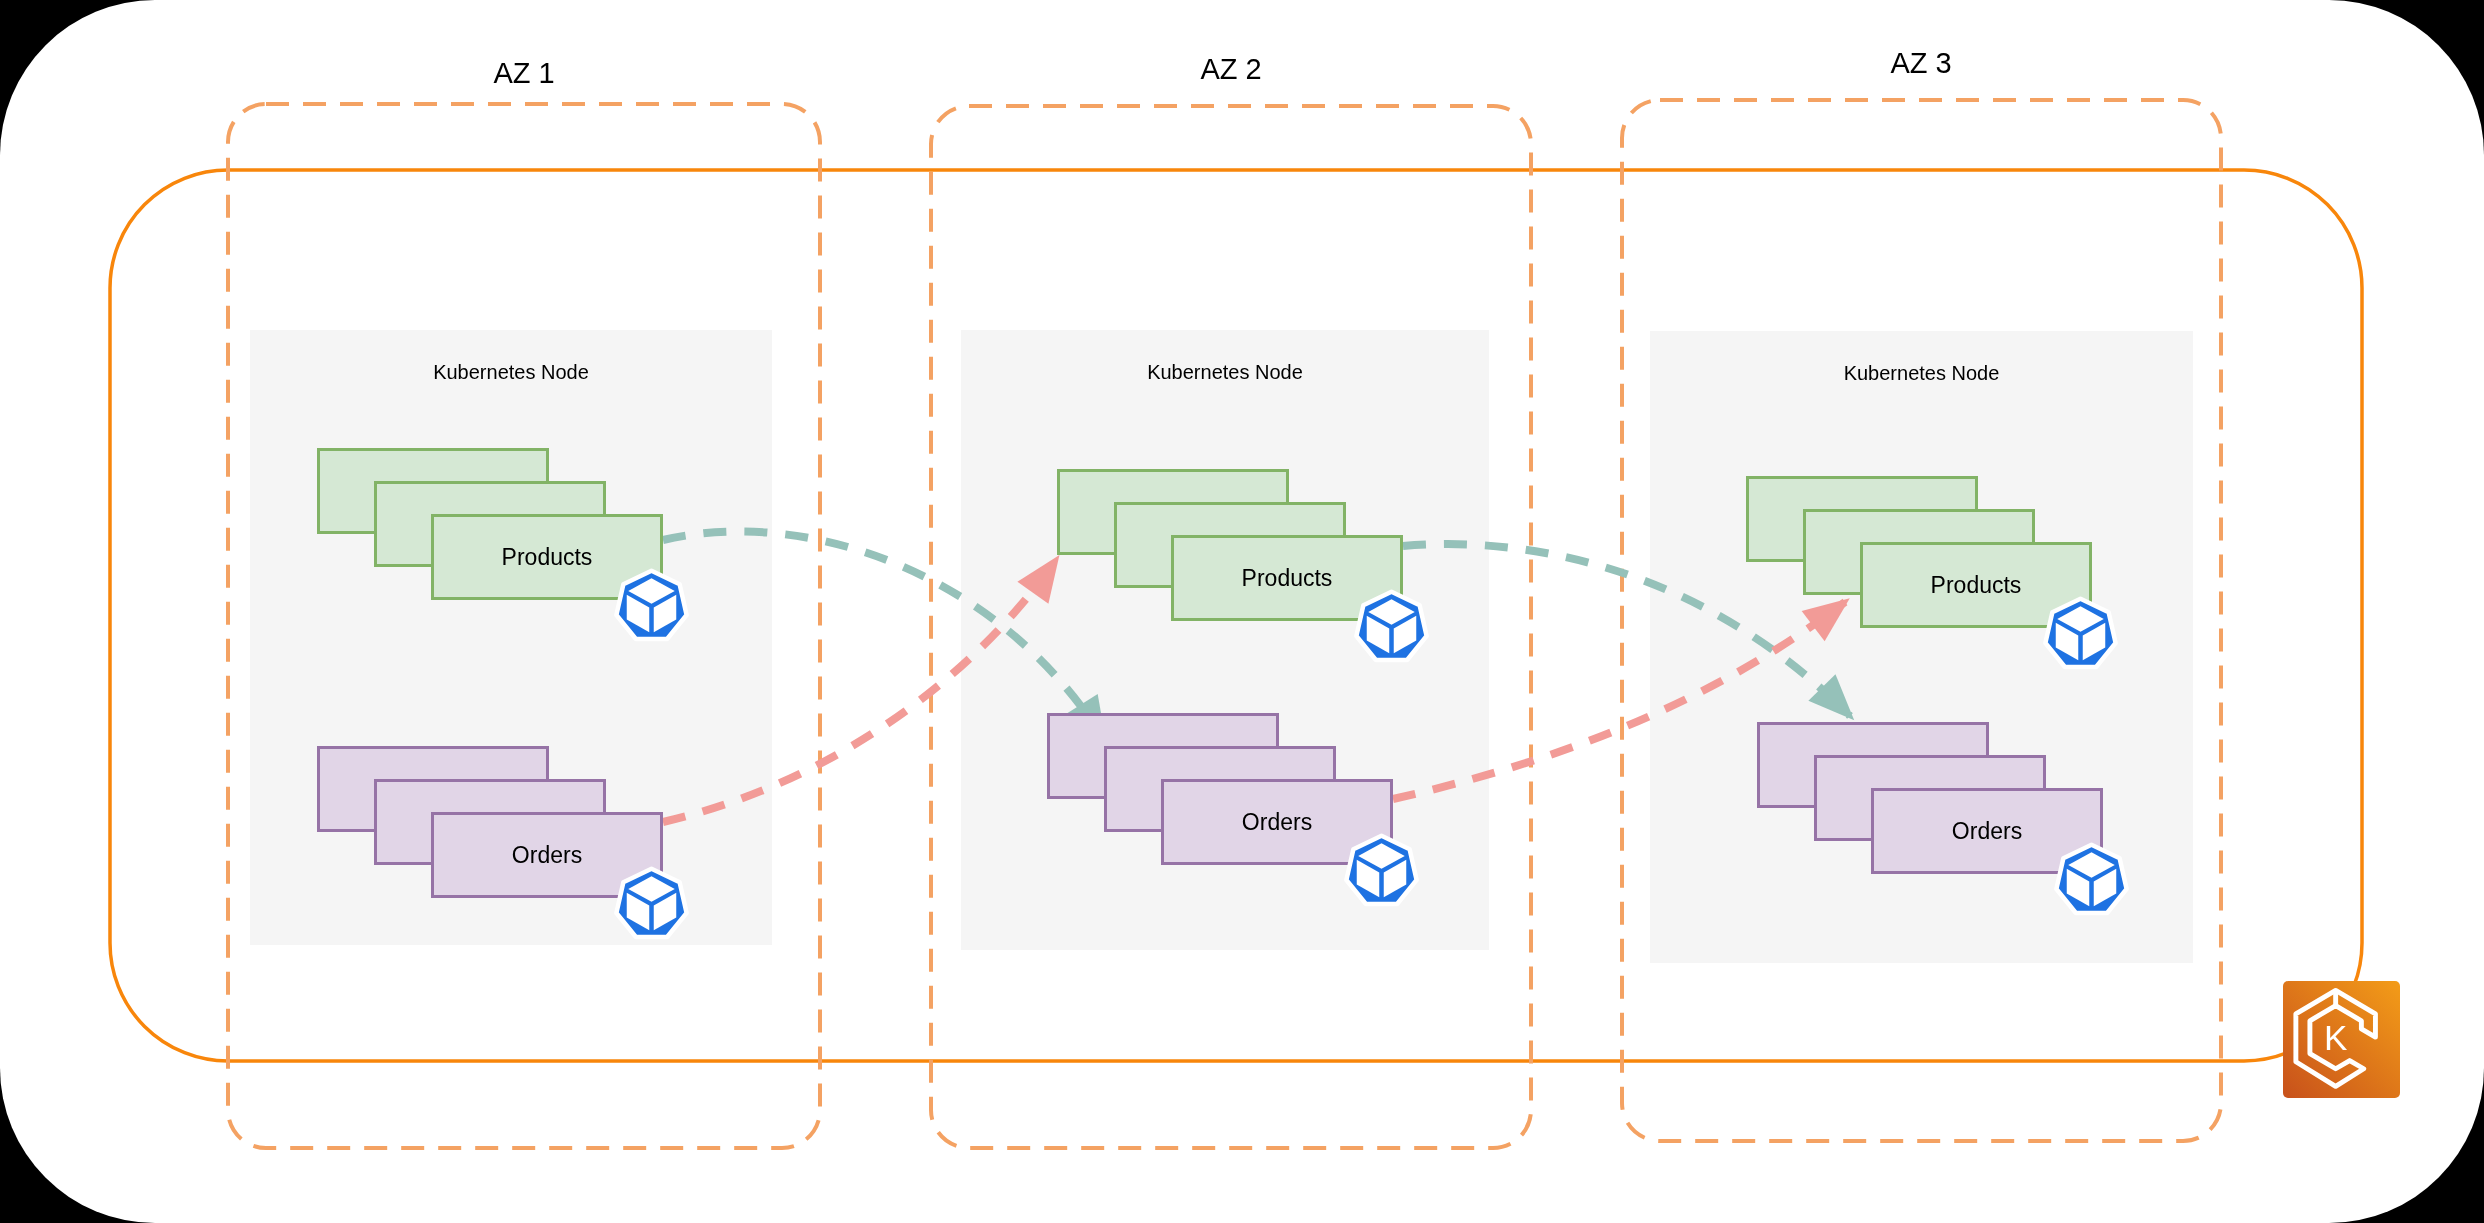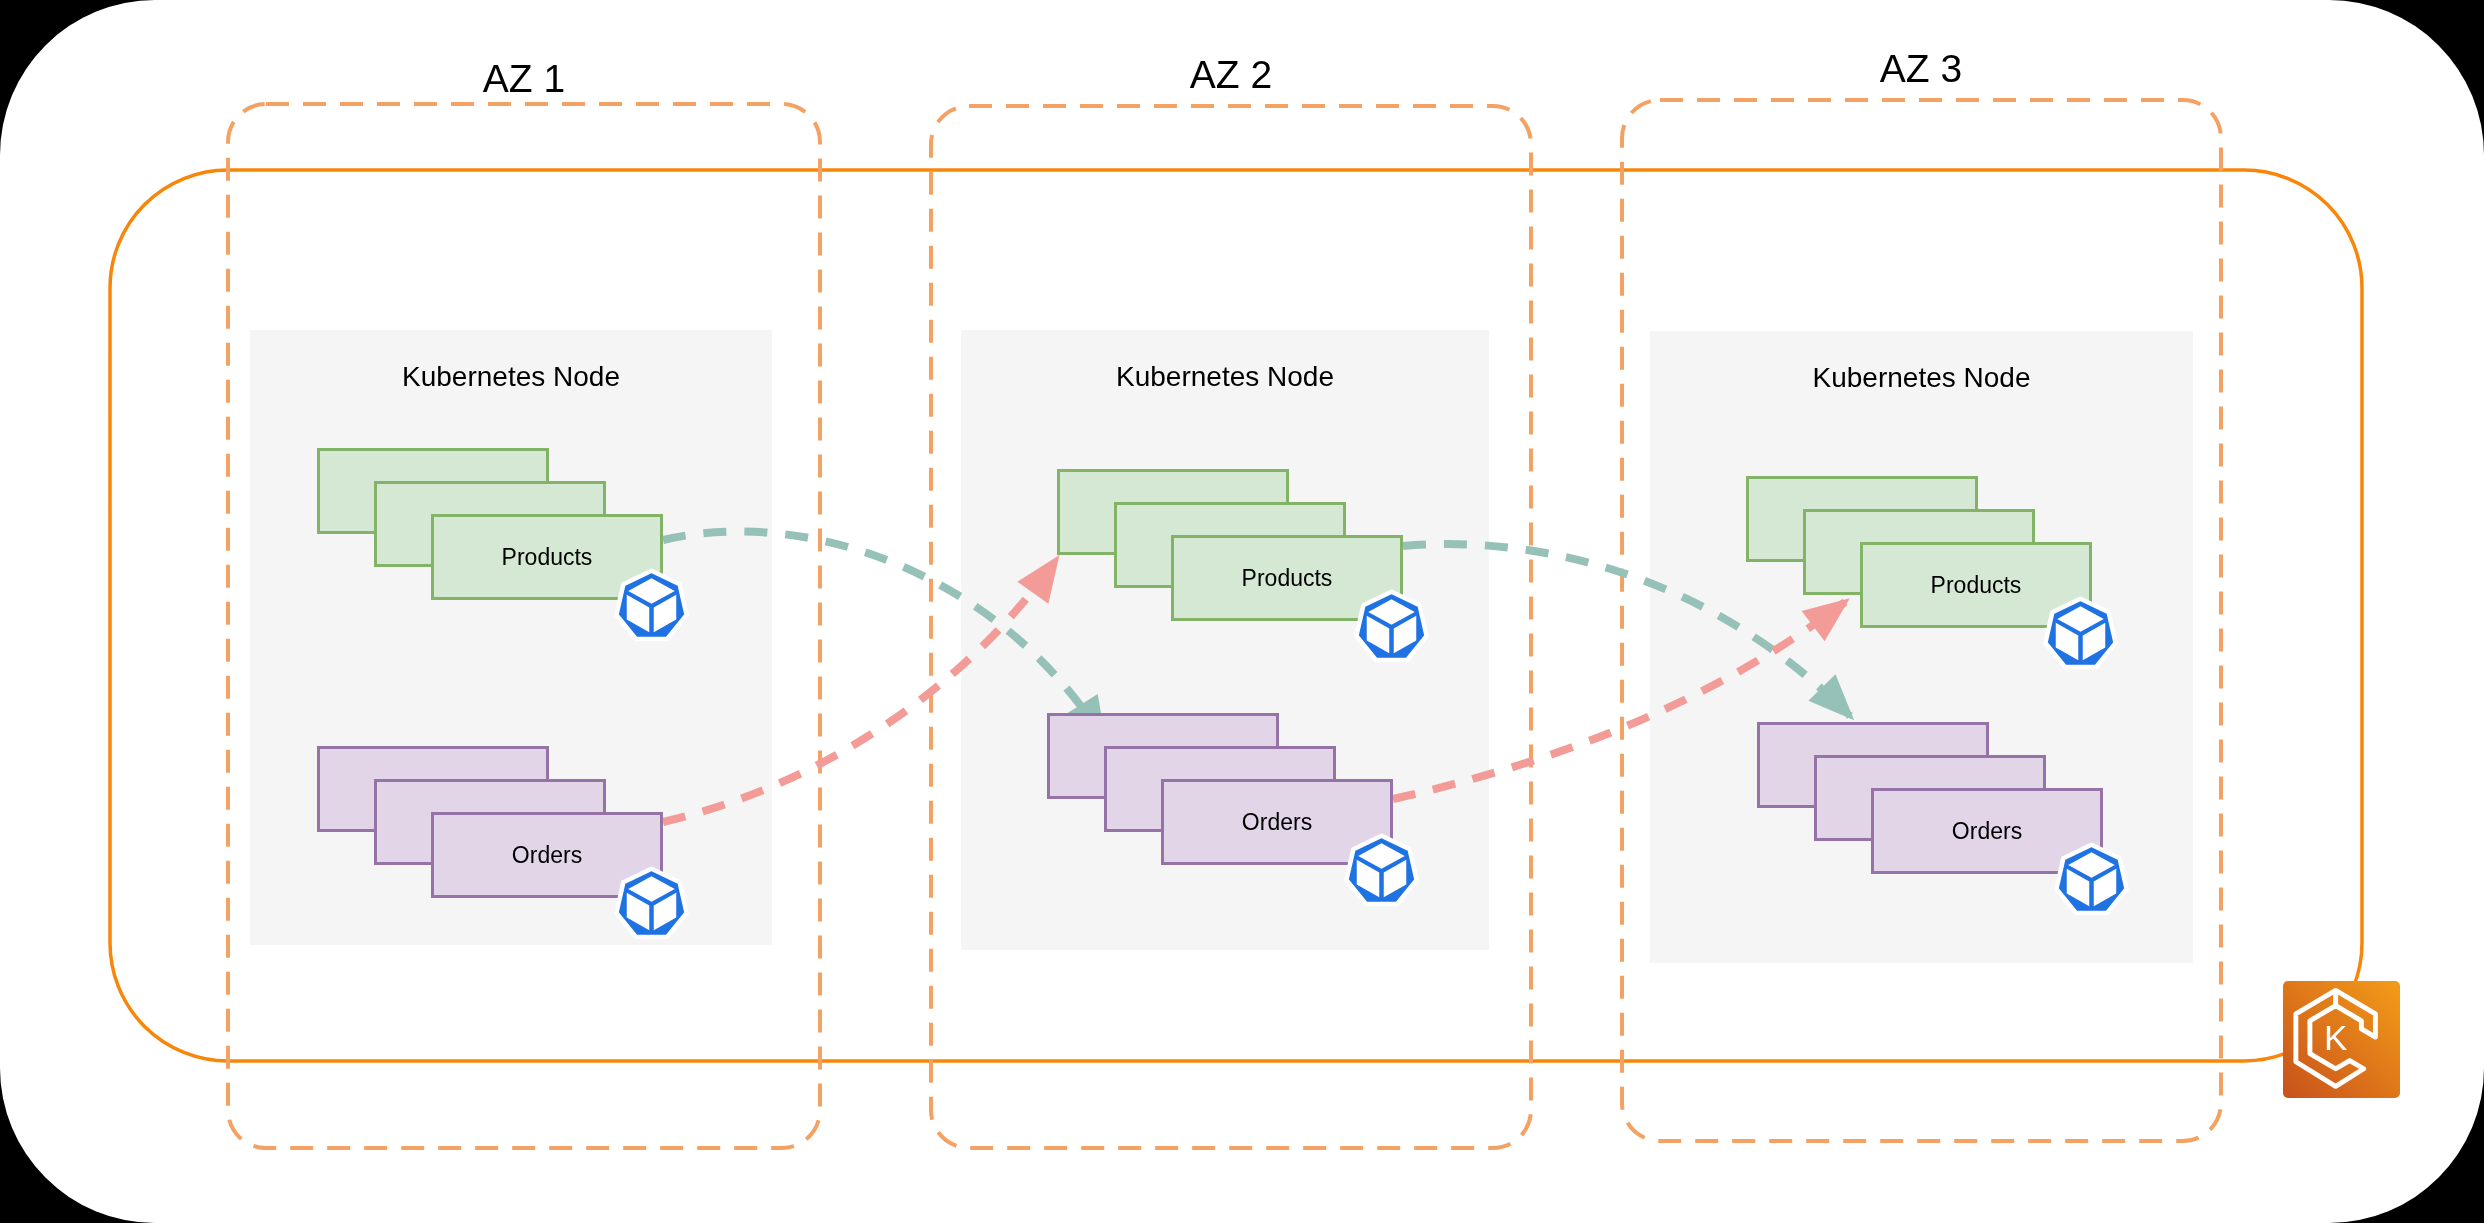--- a/index.html
+++ b/index.html
@@ -1,22 +1,22 @@
 <!DOCTYPE html>
 <html style="--background: #000000; --surface: #ffffff; --text: #000000; --cluster_border: #F8860B; --az_border: #F4A263; --node_bg: #F5F5F5; --green_fill: #D5E8D4; --green_border: #82B366; --purple_fill: #E1D5E7; --purple_border: #9673A6; --teal_arrow: #95C1B9; --pink_arrow: #F29B97; --pod_blue: #1E72E2; --eks_grad_start: #C8511B; --eks_grad_end: #F39C18;"><head>
 <meta charset="utf-8">
 <style>
   html,body{margin:0;padding:0;background:#000;}
   .screen{position:relative;width:2484px;height:1223px;background:var(--background,#000);
           overflow:hidden;font-family:"Liberation Sans",sans-serif;color:var(--text,#000);}
   .surface{position:absolute;inset:0;background:var(--surface,#fff);border-radius:155px;}
   svg.layer{position:absolute;left:0;top:0;width:2484px;height:1223px;overflow:visible;}
-  .az-label{position:absolute;transform:translateX(-50%);font-size:39px;white-space:nowrap;}
+  .az-label{position:absolute;transform:translateX(-50%);font-size:29px;white-space:nowrap;}
   .node{position:absolute;background:var(--node_bg,#f5f5f5);text-align:center;}
-  .node-title{display:inline-block;margin-top:31px;font-size:28px;}
+  .node-title{display:inline-block;margin-top:31px;font-size:20px;}
   .stack{position:absolute;width:346px;height:152px;}
   .card{position:absolute;width:232px;height:86px;border:3px solid;box-sizing:border-box;}
   .card.green{background:var(--green_fill,#D5E8D4);border-color:var(--green_border,#82B366);}
   .card.purple{background:var(--purple_fill,#E1D5E7);border-color:var(--purple_border,#9673A6);}
   .c1{left:0;top:0}
   .c2{left:57px;top:33px}
   .c3{left:114px;top:66px;display:flex;align-items:center;justify-content:center;font-size:23px;}
   .pod{position:absolute;left:297px;top:119px;width:75px;height:75px;}
   .eks-badge{position:absolute;left:2283px;top:981px;width:117px;height:117px;border-radius:5px;
              background:linear-gradient(45deg,var(--eks_grad_start,#C8511B),var(--eks_grad_end,#F39C18));}

